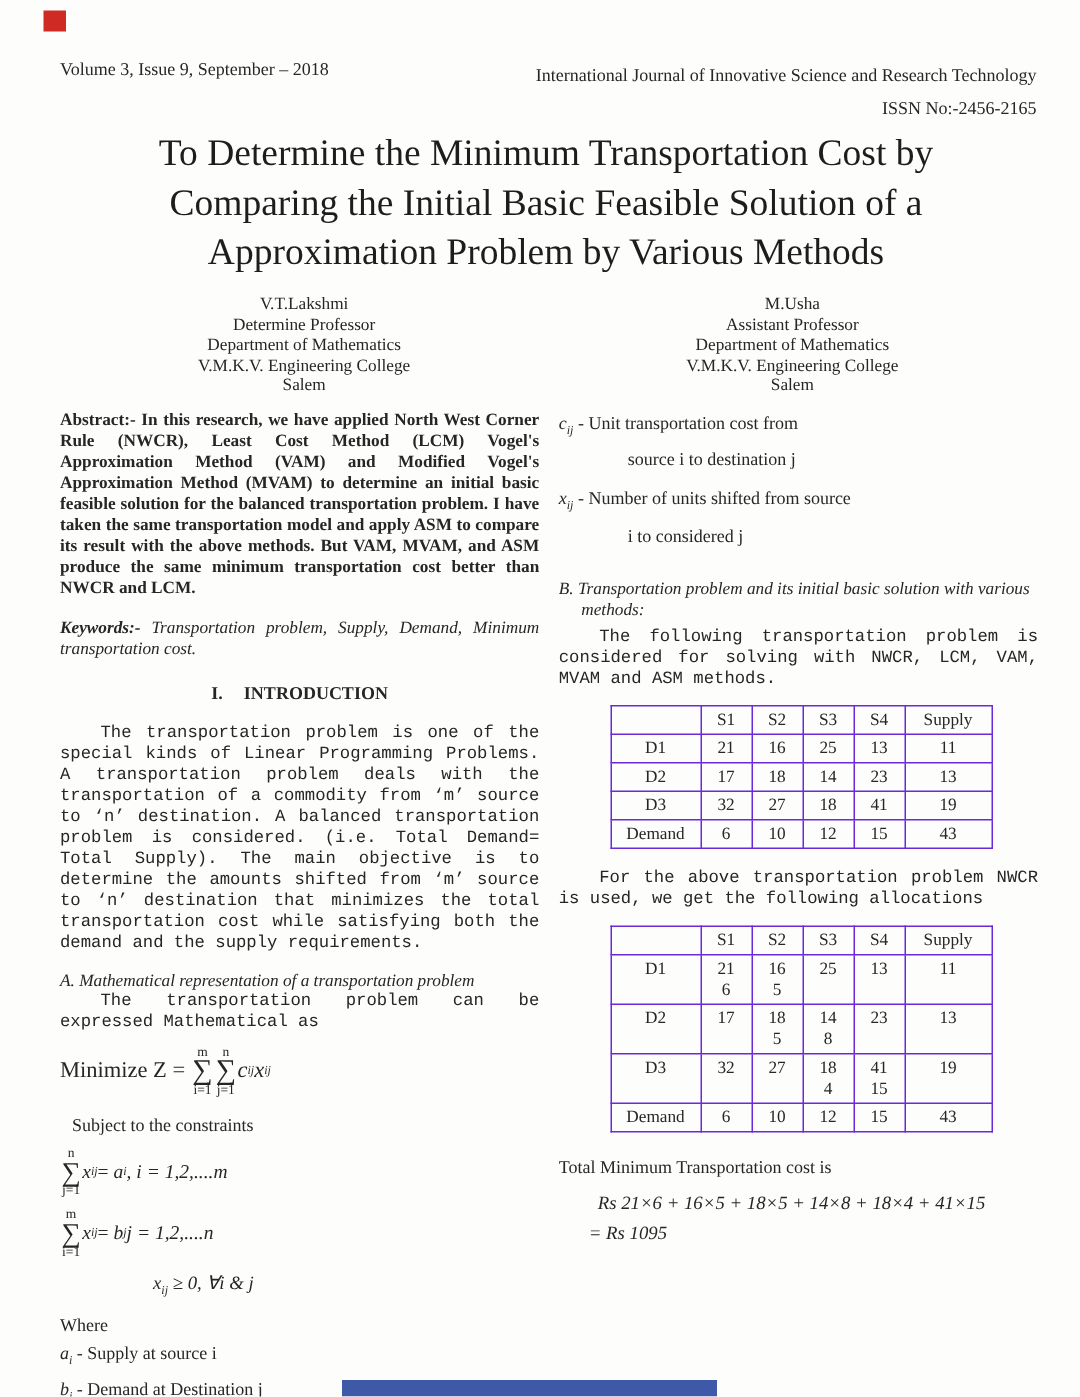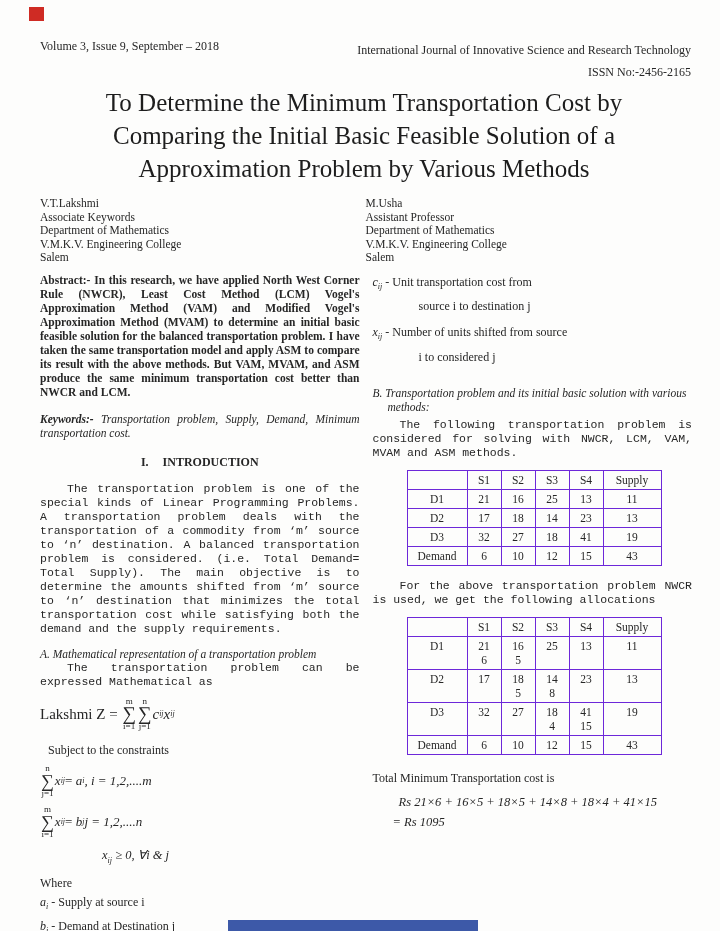--- a/index.html
+++ b/index.html
@@ -11,21 +11,21 @@
   .bottom-bar { position:absolute; left:228px; top:920px; width:250px; height:11px; }
 
   .header { position:absolute; top:39px; left:40px; right:29px;
             display:flex; justify-content:space-between; font-size:12px; }
   .header .right { text-align:right; line-height:22px; }
 
   .title { position:absolute; top:86px; left:24px; right:16px; text-align:center;
            font-size:25px; line-height:33px; color:#1d1d1d; }
 
   .authors { position:absolute; top:197px; left:40px; right:29px; display:flex; }
-  .authors .col { width:50%; font-size:11.5px; line-height:13.6px; }
+  .authors .col { width:50%; text-align:center; font-size:11.5px; line-height:13.6px; }
 
   .body { position:absolute; top:273px; left:40px; right:28px; display:flex; gap:13px;
           font-size:11.5px; line-height:14px; }
   .body .col { width:320px; text-align:justify; }
 
   .abstract { font-weight:bold; }
   .keywords { margin-top:13px; font-style:italic; }
   .keywords b { font-weight:bold; }
   .sec-head { margin-top:15px; margin-bottom:13px; text-align:center; font-weight:bold; font-size:12px; }
   .sec-head .num { margin-right:14px; }
@@ -83,21 +83,21 @@
 
 <div class="title">
   <div>To Determine the Minimum Transportation Cost by</div>
   <div>Comparing the Initial Basic Feasible Solution of a</div>
   <div>Approximation Problem by Various Methods</div>
 </div>
 
 <div class="authors">
   <div class="col">
     <div>V.T.Lakshmi</div>
-    <div>Associate Keywords</div>
+    <div>Determine Professor</div>
     <div>Department of Mathematics</div>
     <div>V.M.K.V. Engineering College</div>
     <div>Salem</div>
   </div>
   <div class="col">
     <div>M.Usha</div>
     <div>Assistant Professor</div>
     <div>Department of Mathematics</div>
     <div>V.M.K.V. Engineering College</div>
     <div>Salem</div>
@@ -112,21 +112,21 @@
     <p class="keywords"><b>Keywords:-</b> <span>Transportation problem, Supply, Demand, Minimum transportation cost.</span></p>
 
     <div class="sec-head"><span class="num">I.</span><span>INTRODUCTION</span></div>
 
     <p class="indent">The transportation problem is one of the special kinds of Linear Programming Problems. A transportation problem deals with the transportation of a commodity from ‘m’ source to ‘n’ destination. A balanced transportation problem is considered. (i.e. Total Demand= Total Supply). The main objective is to determine the amounts shifted from ‘m’ source to ‘n’ destination that minimizes the total transportation cost while satisfying both the demand and the supply requirements.</p>
 
     <p class="subhead">A. Mathematical representation of a transportation problem</p>
     <p class="indent">The transportation problem can be expressed Mathematical as</p>
 
     <div class="eq-min">
-      <span>Lakshmi Z =</span>&nbsp;
+      <span>Minimize Z =</span>&nbsp;
       <span class="sum">
         <span>m</span>
         <span class="sigma">∑</span>
         <span>i=1</span>
       </span>
       <span class="sum">
         <span>n</span>
         <span class="sigma">∑</span>
         <span>j=1</span>
       </span>

